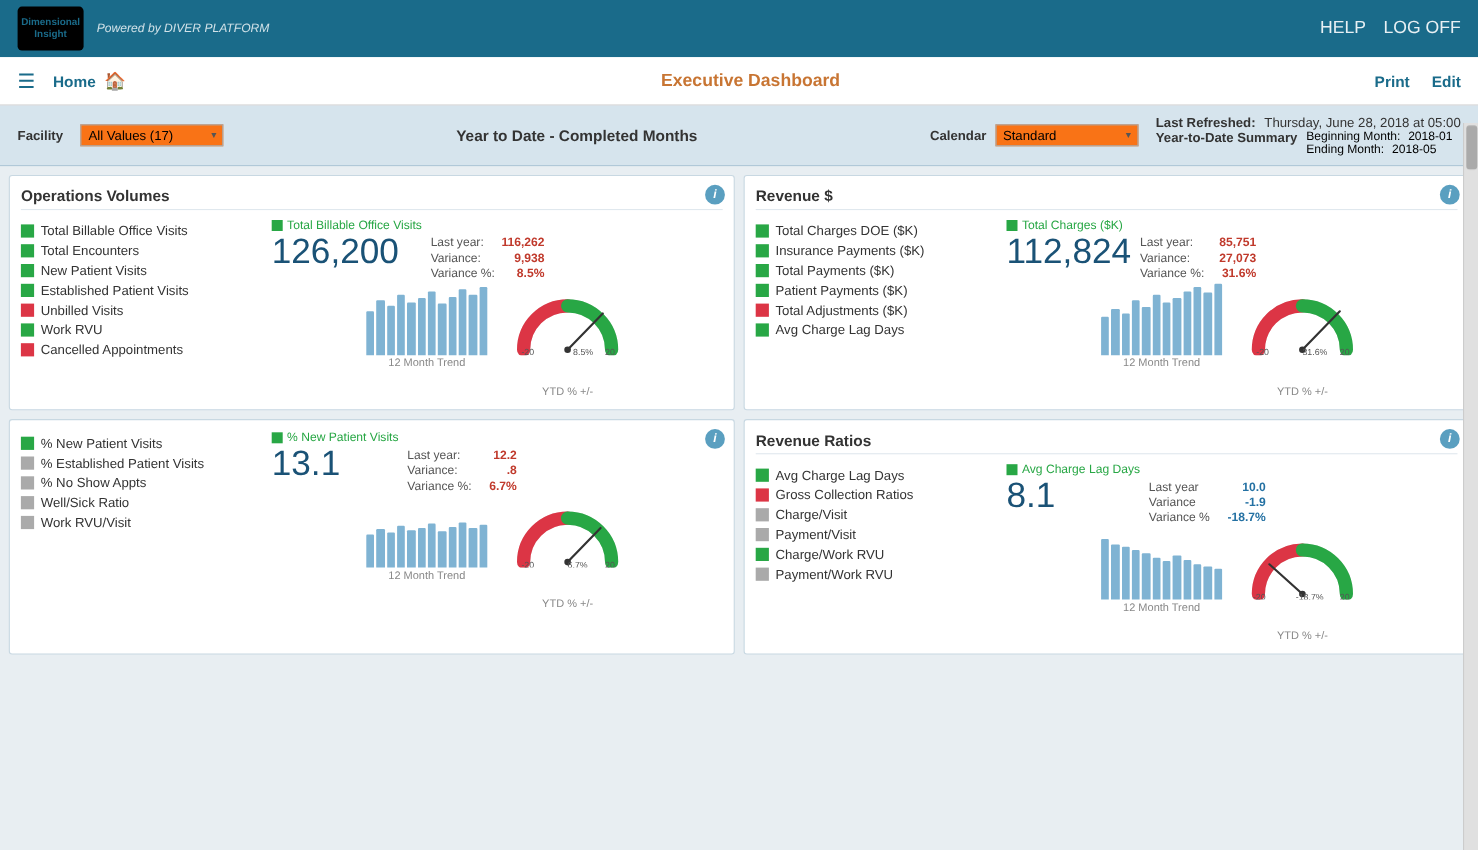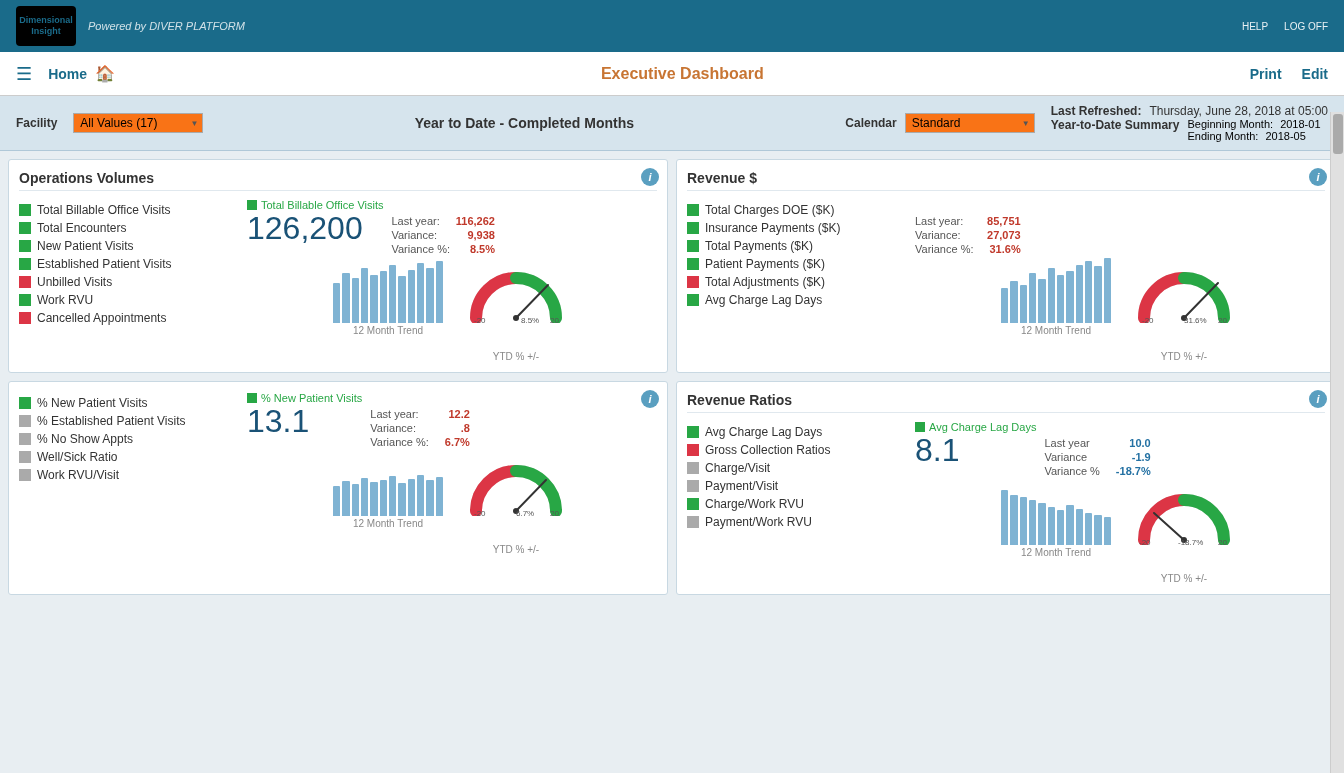--- a/index.html
+++ b/index.html
@@ -25,21 +25,21 @@
       width: 60px;
       height: 40px;
       display: flex;
       align-items: center;
       justify-content: center;
       margin-right: 12px;
     }
     .logo-text { font-size: 9px; font-weight: bold; color: #1a6b8a; line-height: 1.2; text-align: center; }
     .app-title { font-size: 22px; font-weight: 300; color: white; border-left: 1px solid rgba(255,255,255,0.4); padding-left: 16px; margin-right: 12px; }
     .powered-by { font-size: 11px; color: rgba(255,255,255,0.8); font-style: italic; }
-    .top-bar-right { margin-left: auto; display: flex; gap: 16px; font-size: 10px; color: rgba(255,255,255,0.9); }
+    .top-bar-right { margin-left: auto; display: flex; gap: 16px; font-size: 16px; color: rgba(255,255,255,0.9); }
     .top-bar-right span { cursor: pointer; }
 
     
     .nav-bar {
       background: white;
       display: flex;
       align-items: center;
       padding: 0 16px;
       height: 44px;
       border-bottom: 1px solid #ccc;
@@ -402,20 +402,27 @@
               <span>Total Adjustments ($K)</span>
             </div>
           <div class="legend-item">
               <div class="legend-dot green"></div>
               <span>Avg Charge Lag Days</span>
             </div>
         </div>
       </div>
       <div class="ops-right">
         <div style="display:flex; gap:8px; align-items:flex-start;">
+          <div>
+            <div style="font-size:11px; color:#28a745; display:flex; align-items:center; gap:4px;">
+              <span style="background:#28a745; width:10px; height:10px; display:inline-block;"></span>
+              <span>Total Charges ($K)</span>
+            </div>
+            <div class="metric-value-large">112,824</div>
+          </div>
           <div class="stats-col" style="margin-top:16px; font-size:11px;">
             <div class="stat-row">
               <span class="stat-label">Last year:</span>
               <span class="stat-value">85,751</span>
             </div>
             <div class="stat-row">
               <span class="stat-label">Variance:</span>
               <span class="stat-value">27,073</span>
             </div>
             <div class="stat-row">

